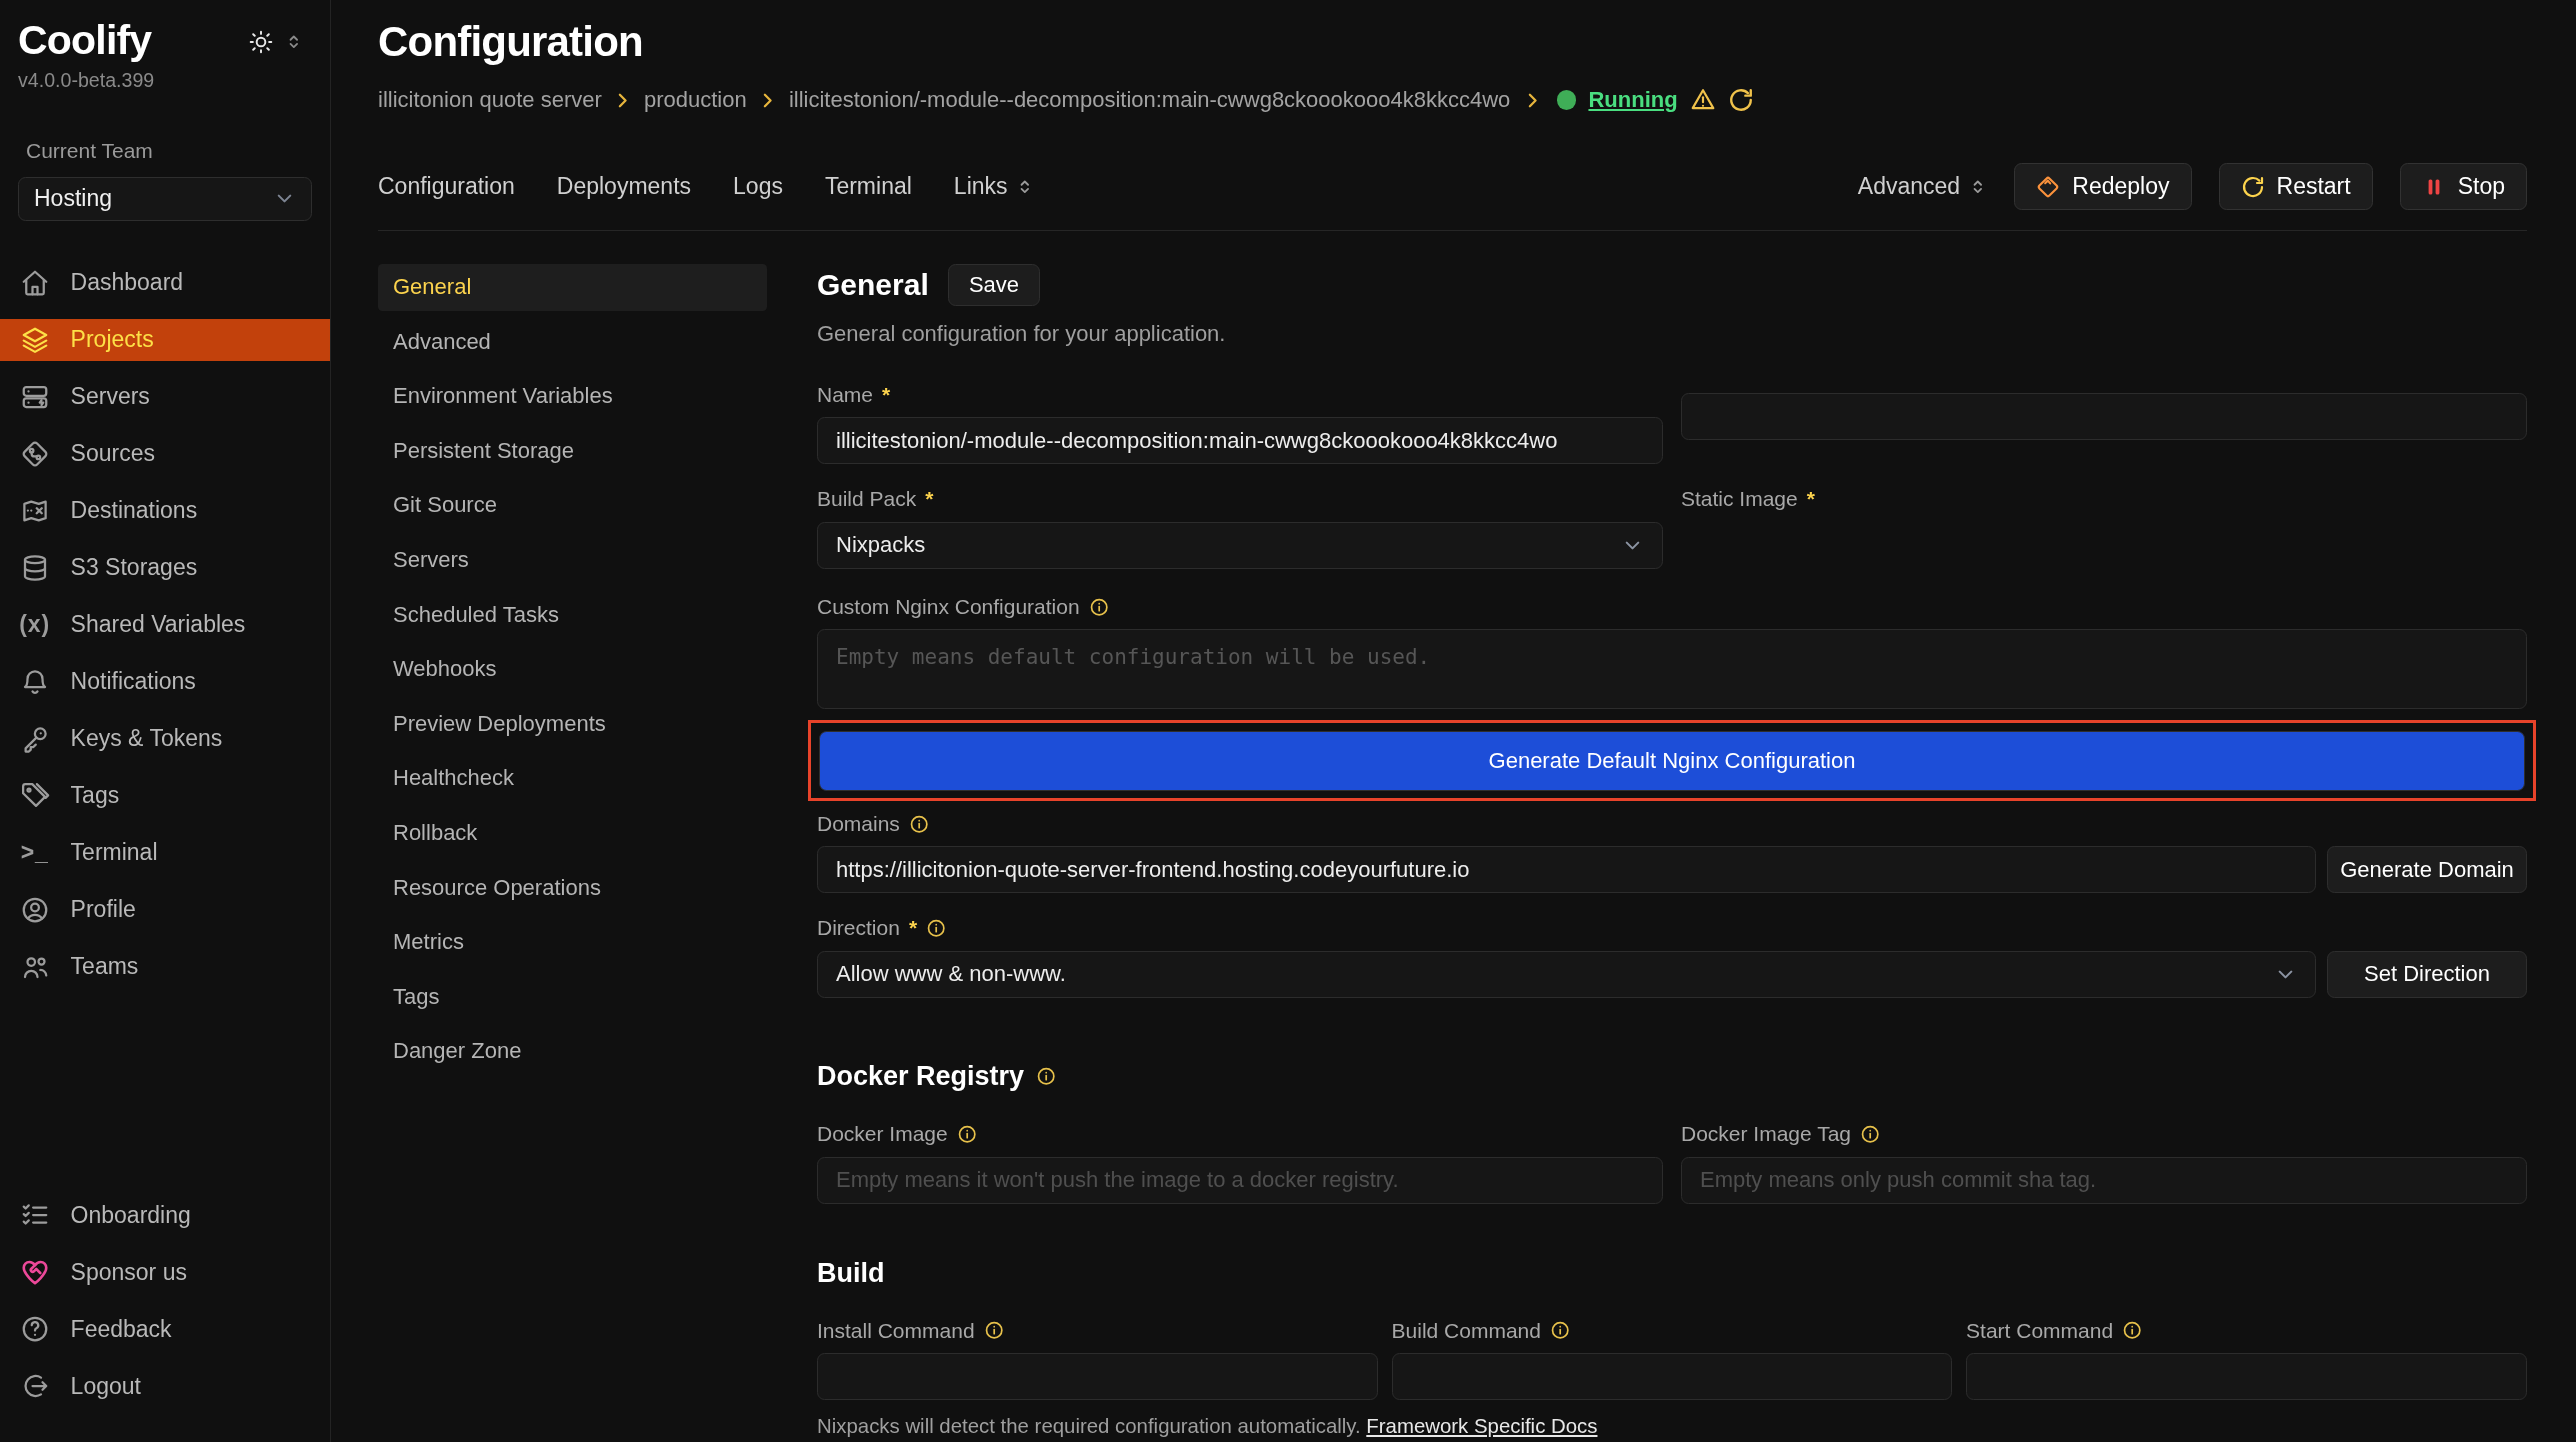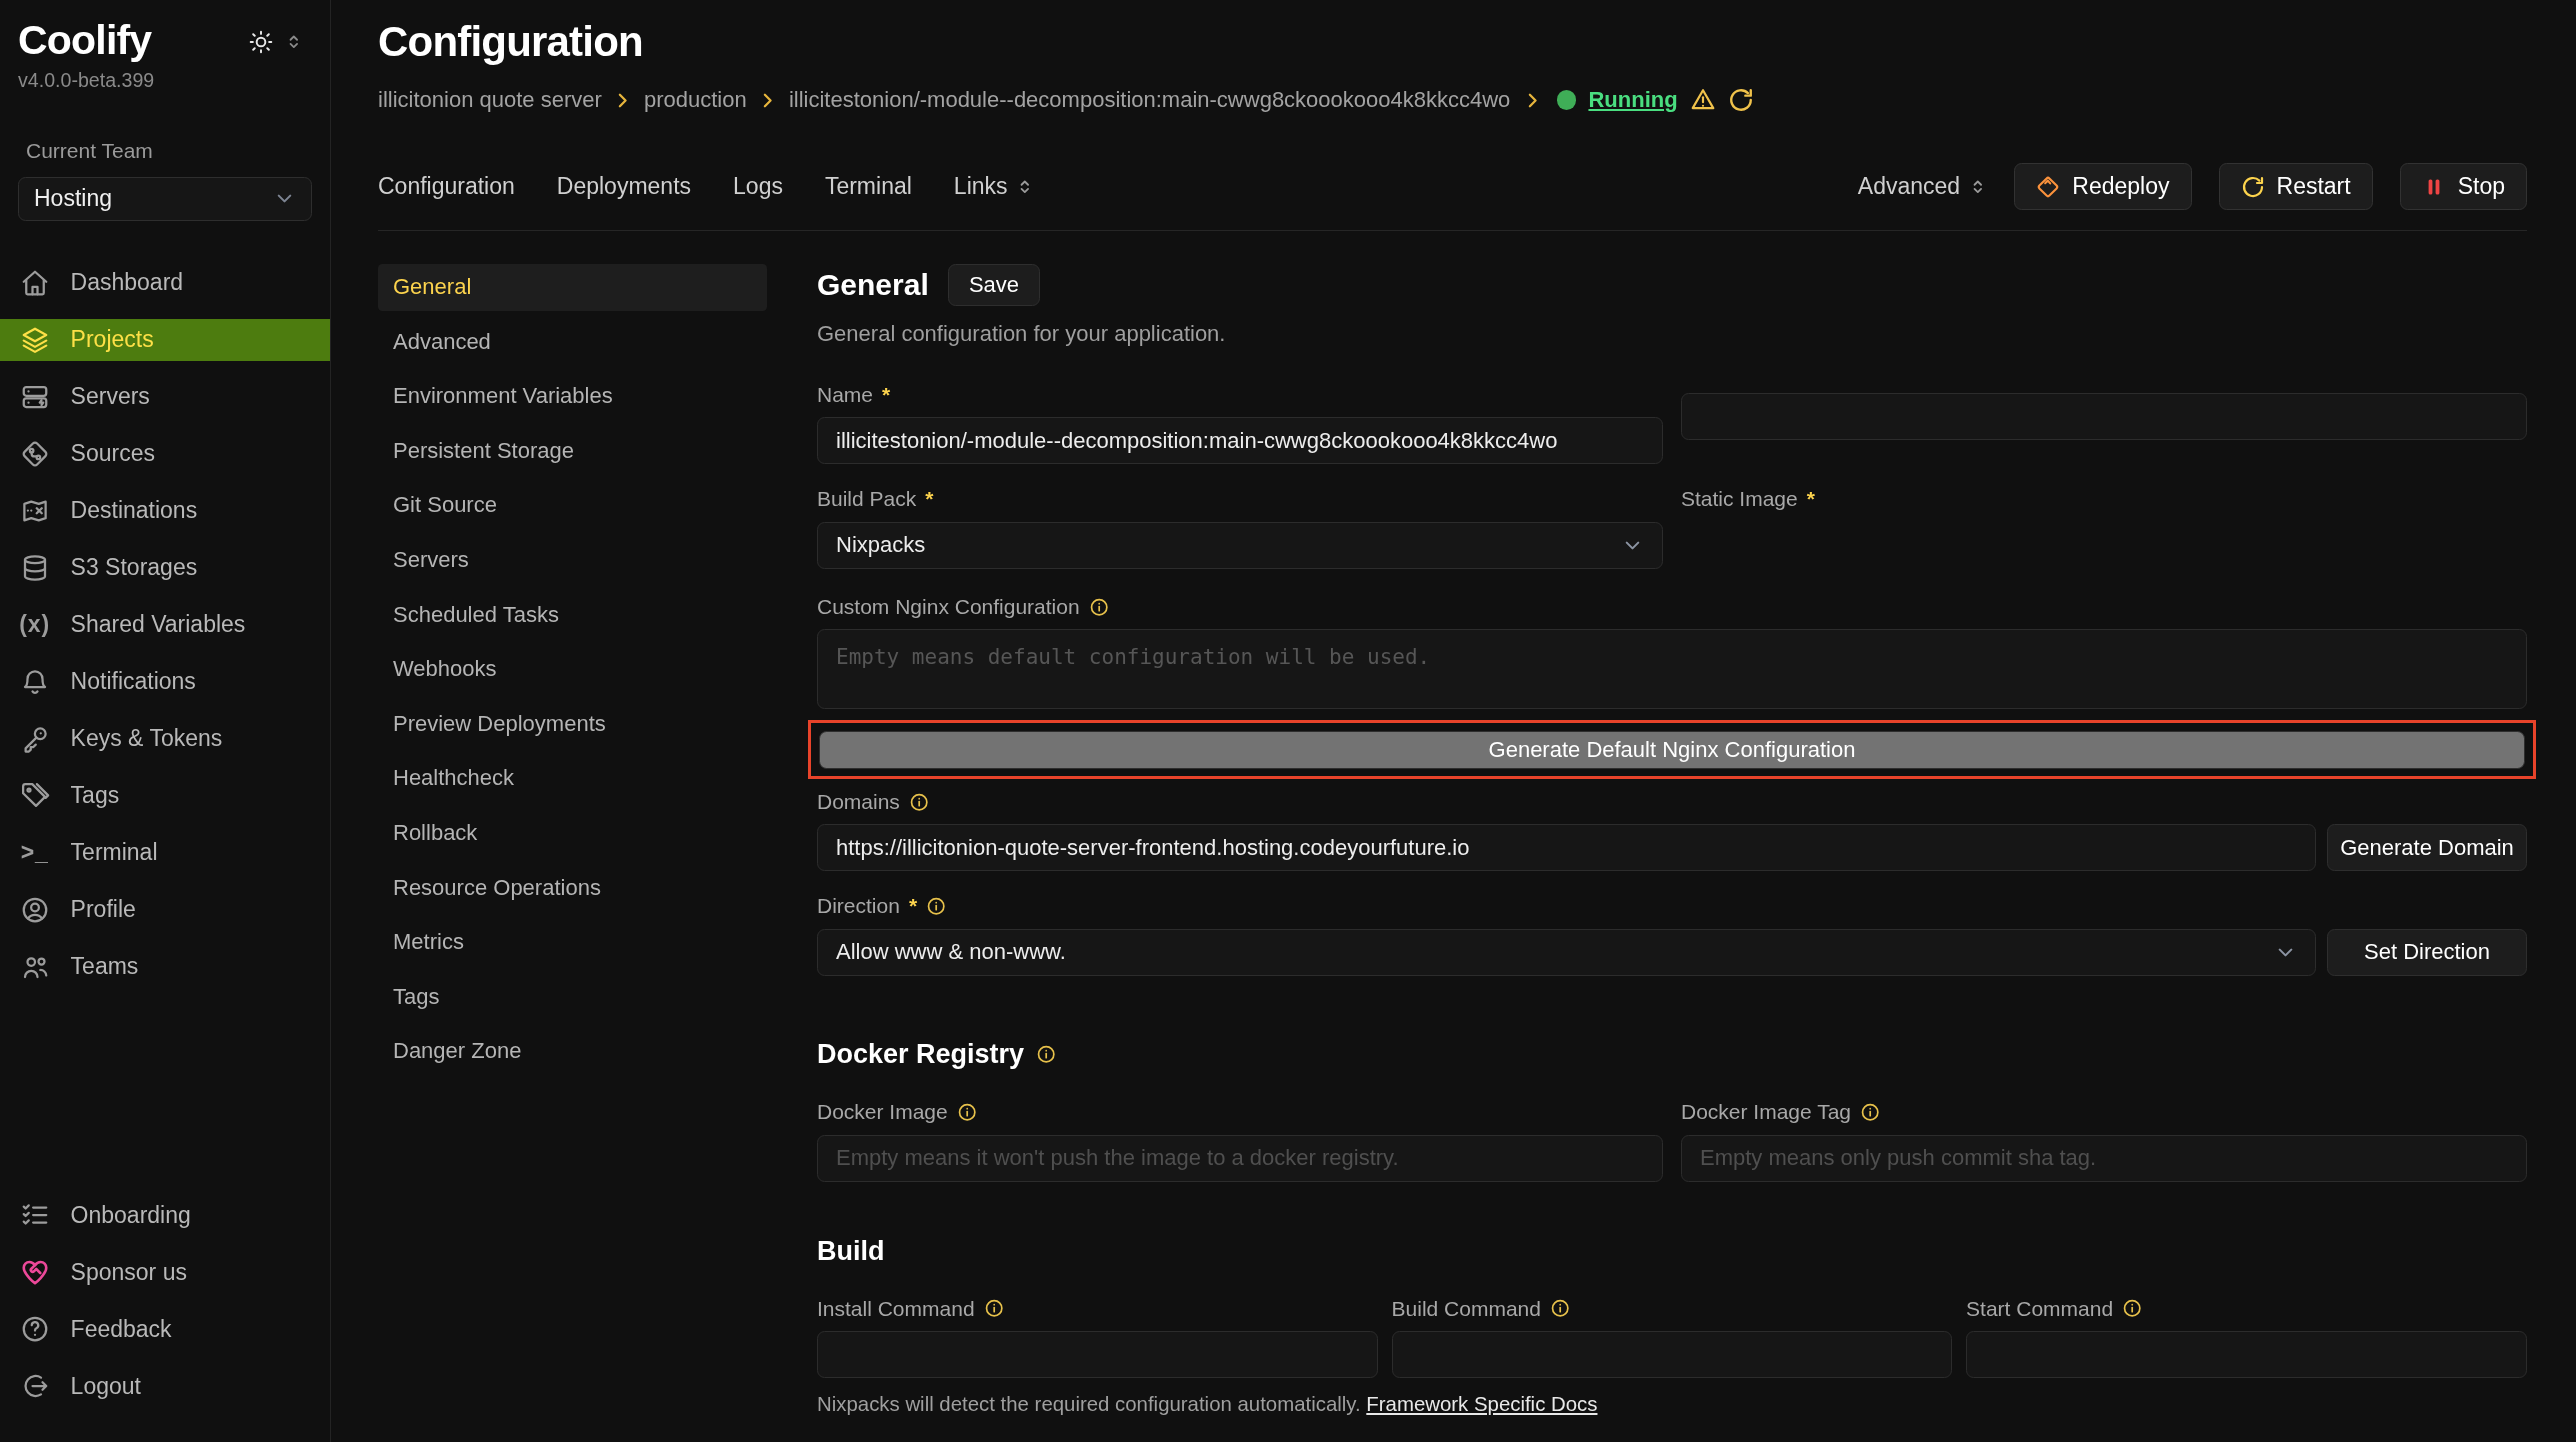--- a/index.html
+++ b/index.html
@@ -33,21 +33,21 @@
     border: 0.8px solid #2e2e2e; border-radius: 7.6px;
     display: flex; align-items: center; padding: 0 15px; font-size: 23px; color: #f0f0f0;
   }
   .team-select .chev { margin-left: auto; width: 23px; height: 23px; color: #7d8492; }
   .nav { margin-top: 41px; display: flex; flex-direction: column; }
   .nav-item {
     height: 42px; display: flex; align-items: center; gap: 21px;
     padding-left: 19.6px; color: #b9b9b9; font-size: 23px; margin-bottom: 15px; cursor: pointer;
   }
   .nav-item .nicn { width: 30px; height: 30px; color: #9c9c9c; }
-  .nav-item.active { background: #4d7c0f; color: #fde047; }
+  .nav-item.active { background: #c2410c; color: #fde047; }
   .nav-item.active .nicn { color: #fde047; }
   .side-spacer { flex: 1; }
 
   
   .main { position: absolute; left: 332px; top: 0; right: 0; bottom: 0; padding: 0 49px 0 46px; }
   .page-title { margin-top: 18px; font-size: 42px; font-weight: 700; letter-spacing: -0.8px; }
   .breadcrumb { margin-top: 21px; display: flex; align-items: center; font-size: 22px; color: #a3a3a3; }
   .crumbs { display: flex; align-items: center; }
   .crumb { display: flex; align-items: center; }
   .crumb .sep { width: 21px; height: 21px; color: #e7b53c; margin: 0 10.6px; }
@@ -110,21 +110,21 @@
   .selectbox { height: 47px; display: flex; align-items: center; padding: 0 18px; cursor: pointer; }
   .selectbox .chev { margin-left: auto; width: 23px; height: 23px; color: #8b93a2; }
   .textarea {
     height: 80px; padding: 15px 18px; resize: none; outline: none;
     font-family: "DejaVu Sans Mono", monospace; font-size: 21px;
   }
   .textarea::placeholder { color: #565656; font-family: "DejaVu Sans Mono", monospace; }
 
   .annotation { border: 3px solid #e8432a; margin: 7.6px -9px 0; padding: 7.6px 8.3px; }
   .generate-btn {
-    width: 100%; height: 38px; background: #737373; border: 0.8px solid #2e2e2e; border-radius: 7.6px;
+    width: 100%; height: 60px; background: #1d4ed8; border: 0.8px solid #2e2e2e; border-radius: 7.6px;
     display: flex; align-items: center; justify-content: center; font-size: 22px; color: #fff; cursor: pointer;
   }
   .row-with-btn { display: flex; gap: 10.6px; }
   .row-with-btn .grow { flex: 1; min-width: 0; }
   .side-btn {
     flex: none; width: 200px; height: 47px; background: #1d1d1d; border: 0.8px solid #2e2e2e;
     border-radius: 7.6px; display: flex; align-items: center; justify-content: center;
     font-size: 22px; color: #fff; cursor: pointer;
   }
   .h-section { font-size: 27px; font-weight: 700; display: flex; align-items: center; gap: 12px; }

